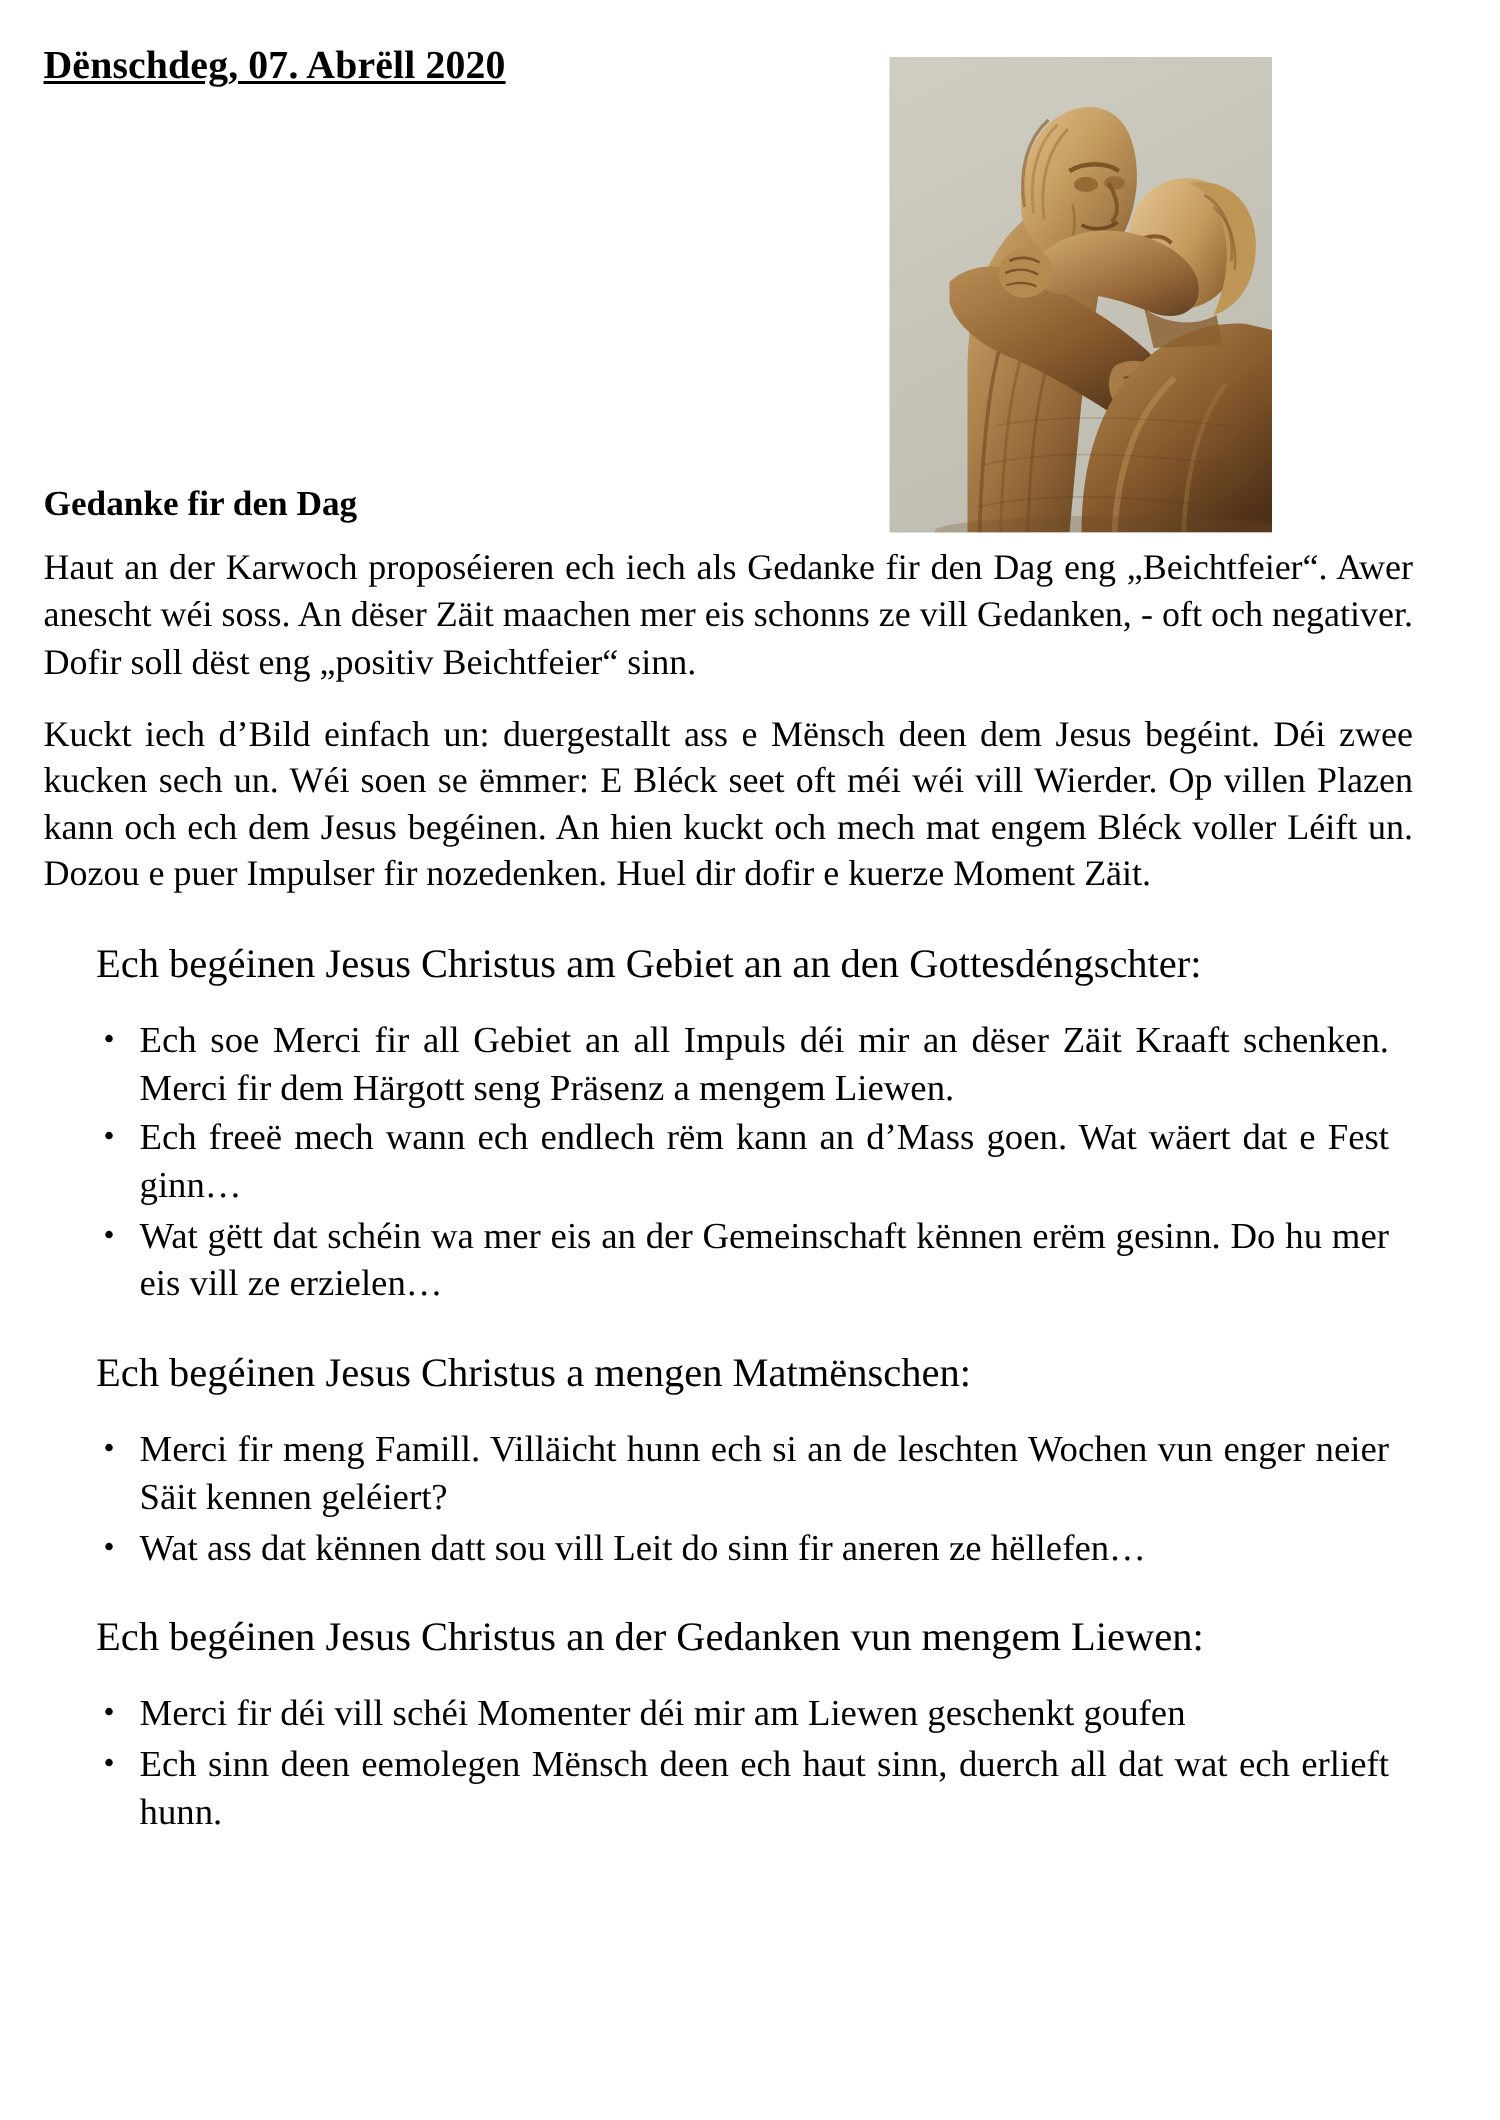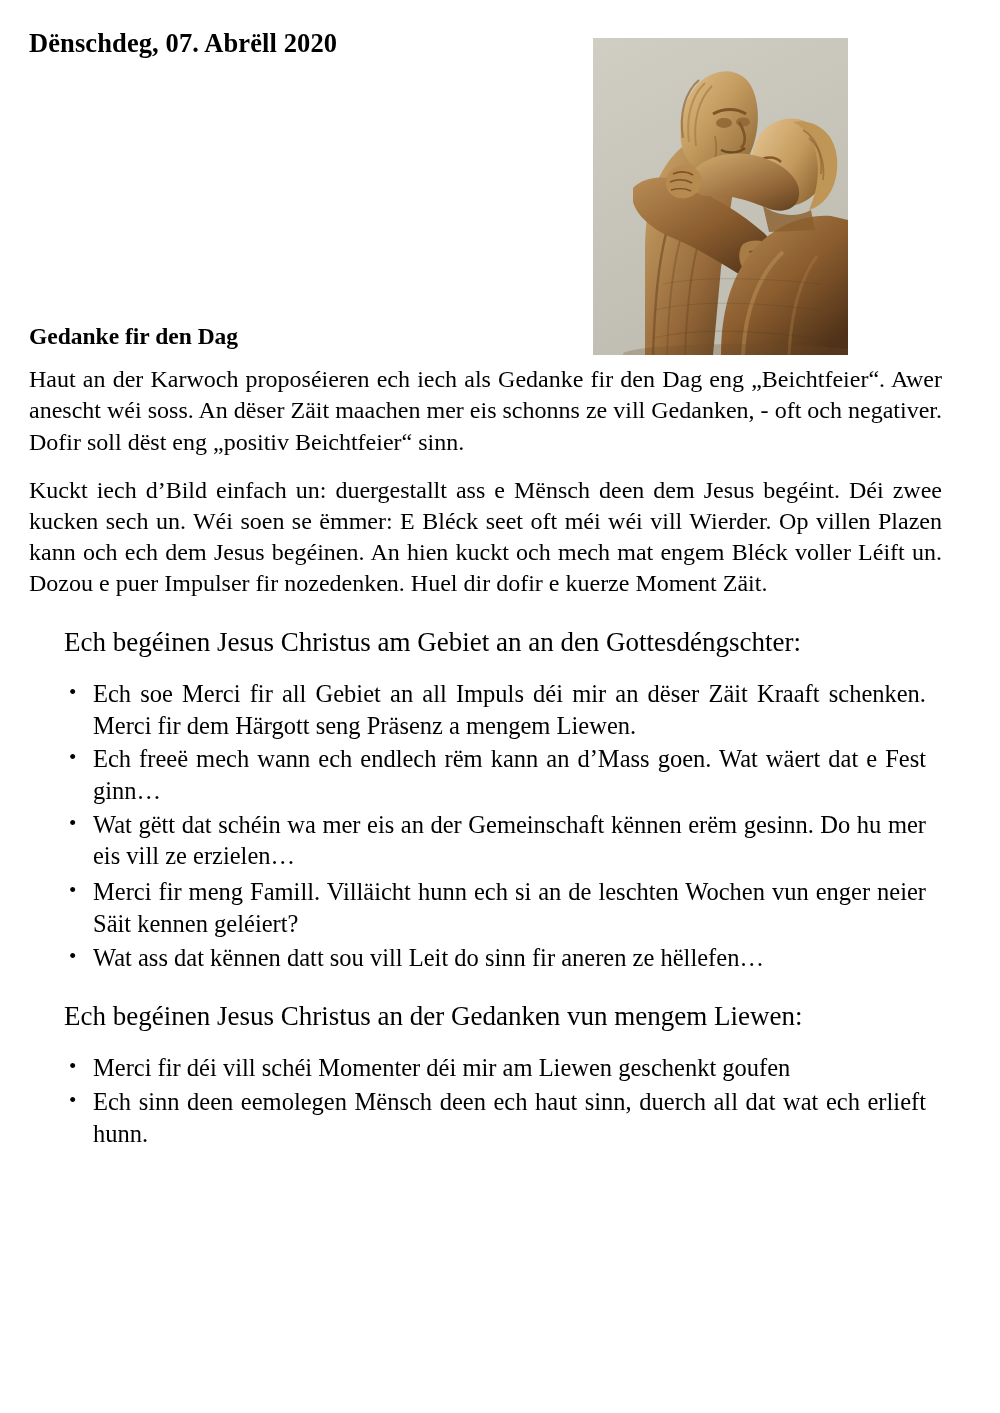--- a/index.html
+++ b/index.html
@@ -27,20 +27,21 @@
   
   .doc-date {
     position: absolute;
     left: 29px;
     top: 10px;
     font-size: 26.5px;
     font-weight: bold;
     letter-spacing: 0.1px;
     line-height: 1.2;
     white-space: nowrap;
+    text-decoration: underline;
   }
 
   
   .photo-frame {
     position: absolute;
     left: 593px;
     top: 38px;
     width: 255px;
     height: 317px;
     overflow: hidden;
@@ -245,20 +246,21 @@
     <section class="block">
       <p class="lead-in">Ech begéinen Jesus Christus am Gebiet an an den Gottesdéngschter:</p>
       <ul class="bullets">
         <li>Ech soe Merci fir all Gebiet an all Impuls déi mir an dëser Zäit Kraaft schenken. Merci fir dem Härgott seng Präsenz a mengem Liewen.</li>
         <li>Ech freeë mech wann ech endlech rëm kann an d’Mass goen. Wat wäert dat e Fest ginn…</li>
         <li>Wat gëtt dat schéin wa mer eis an der Gemeinschaft kënnen erëm gesinn. Do hu mer eis vill ze erzielen…</li>
       </ul>
     </section>
 
     <section class="block">
+      <p class="lead-in">Ech begéinen Jesus Christus a mengen Matmënschen:</p>
       <ul class="bullets">
         <li>Merci fir meng Famill. Villäicht hunn ech si an de leschten Wochen vun enger neier Säit kennen geléiert?</li>
         <li class="no-justify">Wat ass dat kënnen datt sou vill Leit do sinn fir aneren ze hëllefen…</li>
       </ul>
     </section>
 
     <section class="block">
       <p class="lead-in">Ech begéinen Jesus Christus an der Gedanken vun mengem Liewen:</p>
       <ul class="bullets">
         <li class="no-justify">Merci fir déi vill schéi Momenter déi mir am Liewen geschenkt goufen</li>

